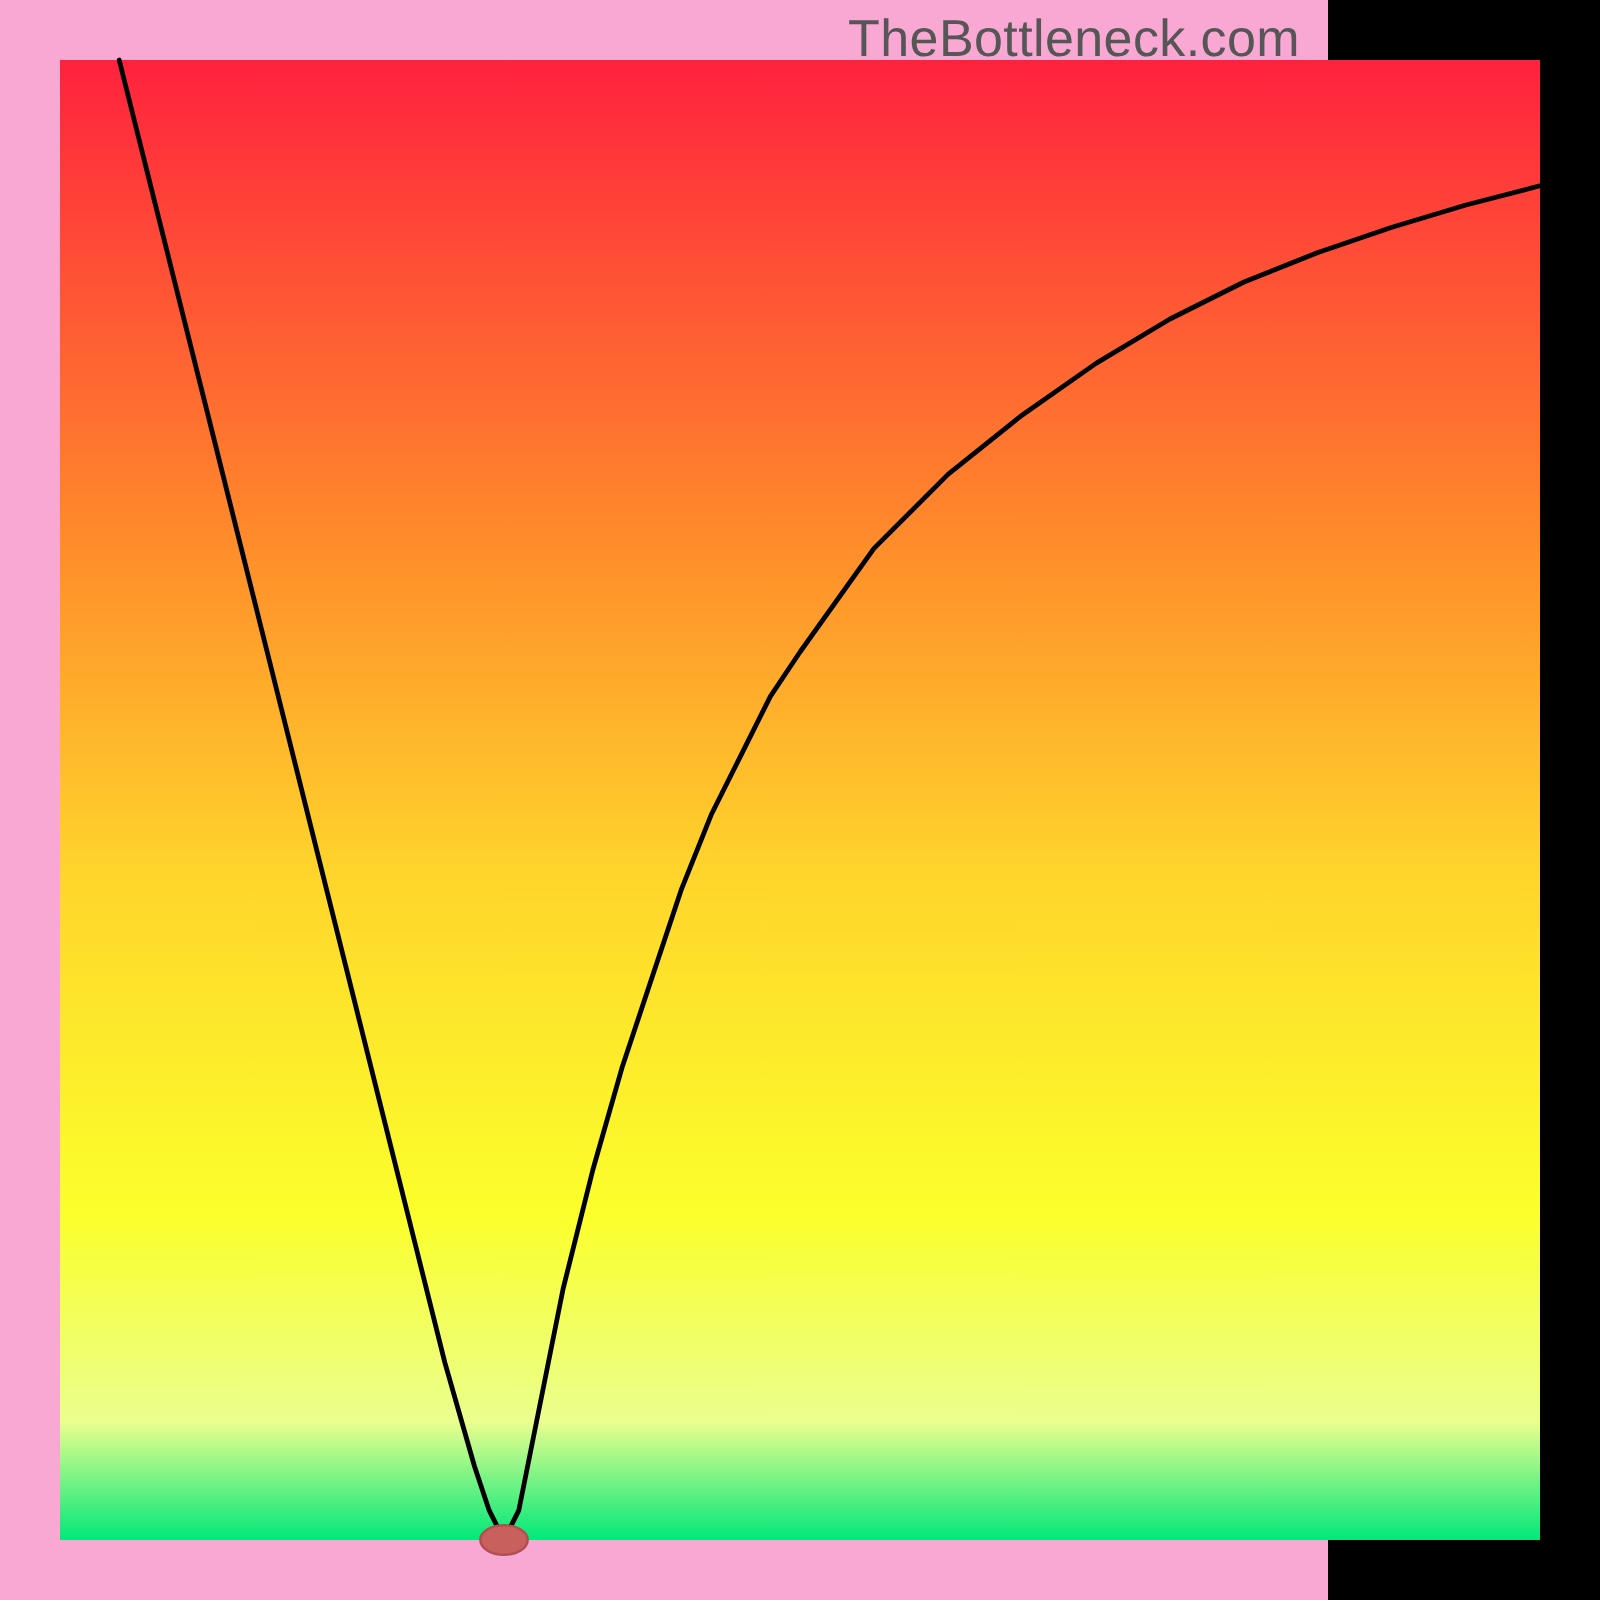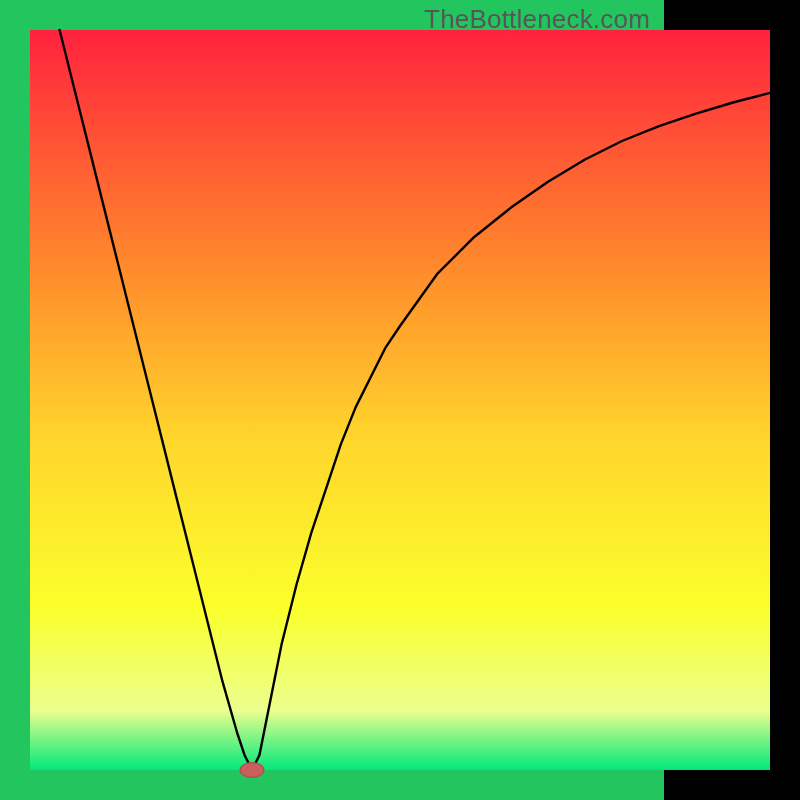--- a/index.html
+++ b/index.html
@@ -1,21 +1,21 @@
 <!DOCTYPE html>
 <html><head>
 <meta charset="utf-8">
 <style>
   * { margin: 0; padding: 0; box-sizing: border-box; }
   html, body { width: 800px; height: 800px; overflow: hidden; background: #000; }
   .frame {
     position: relative;
     width: 664px;
     height: 800px;
-    background: #22c55e;
+    background: #f9a8d4;
   }
   .watermark {
     position: absolute;
     top: 4px;
     right: 14px;
     font-family: Arial, Helvetica, sans-serif;
     font-size: 26px;
     font-weight: 500;
     color: #565656;
     letter-spacing: 0.2px;

